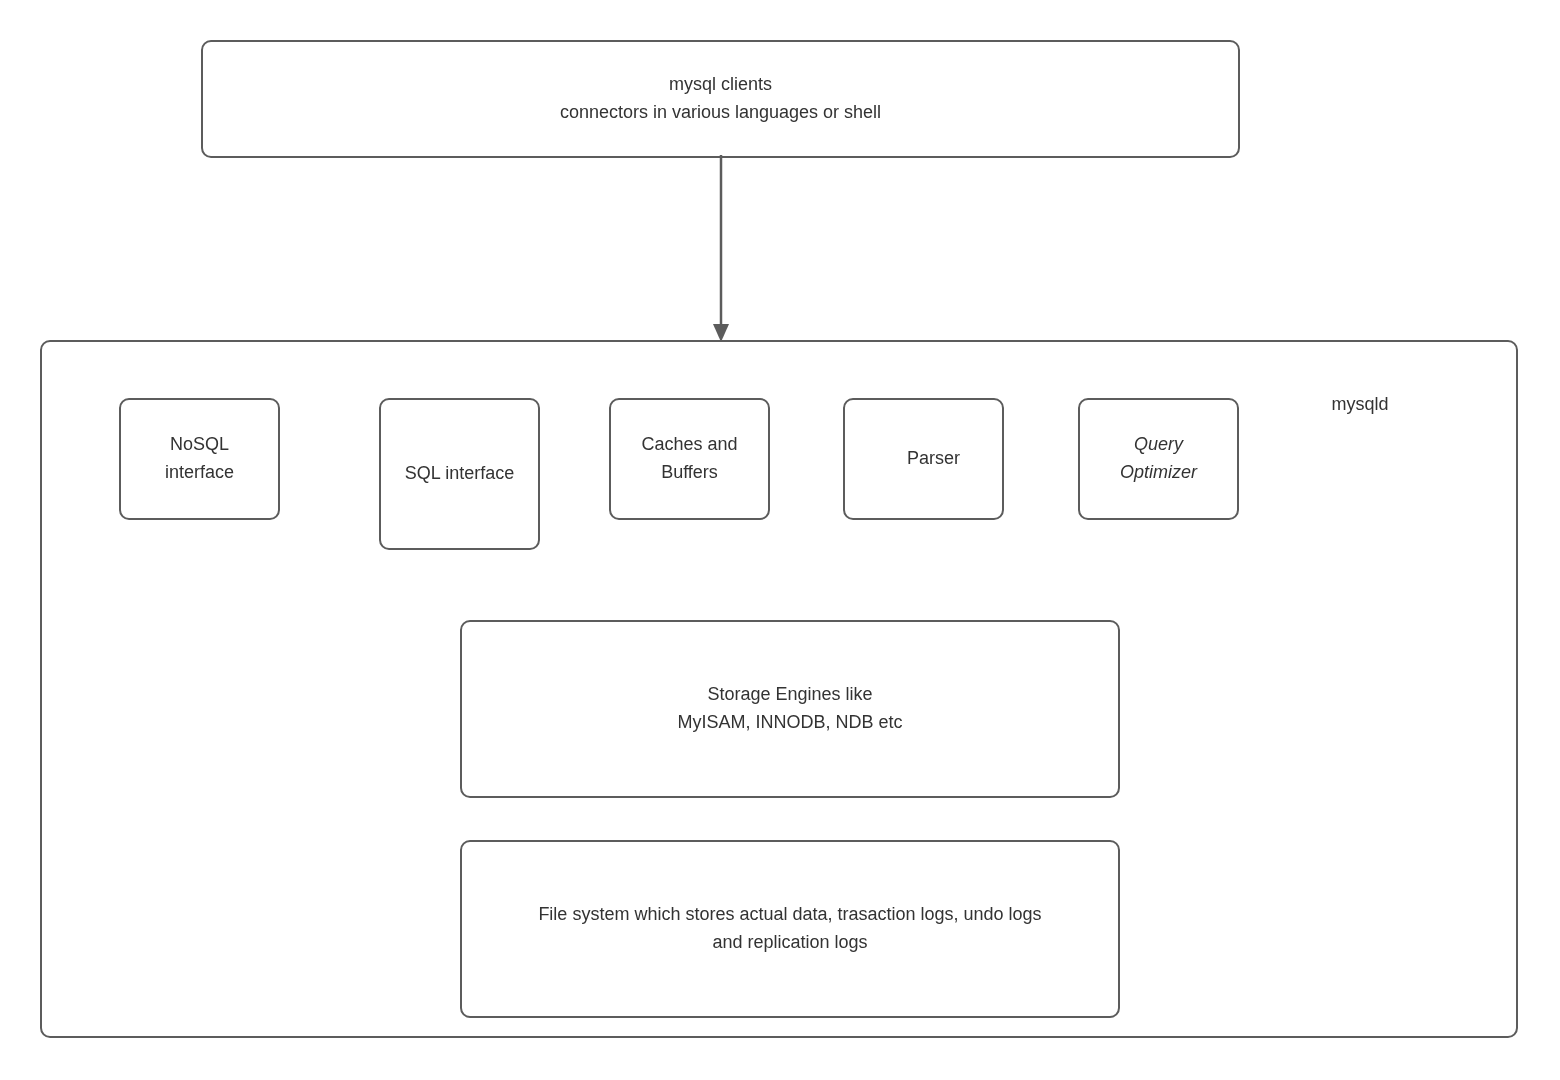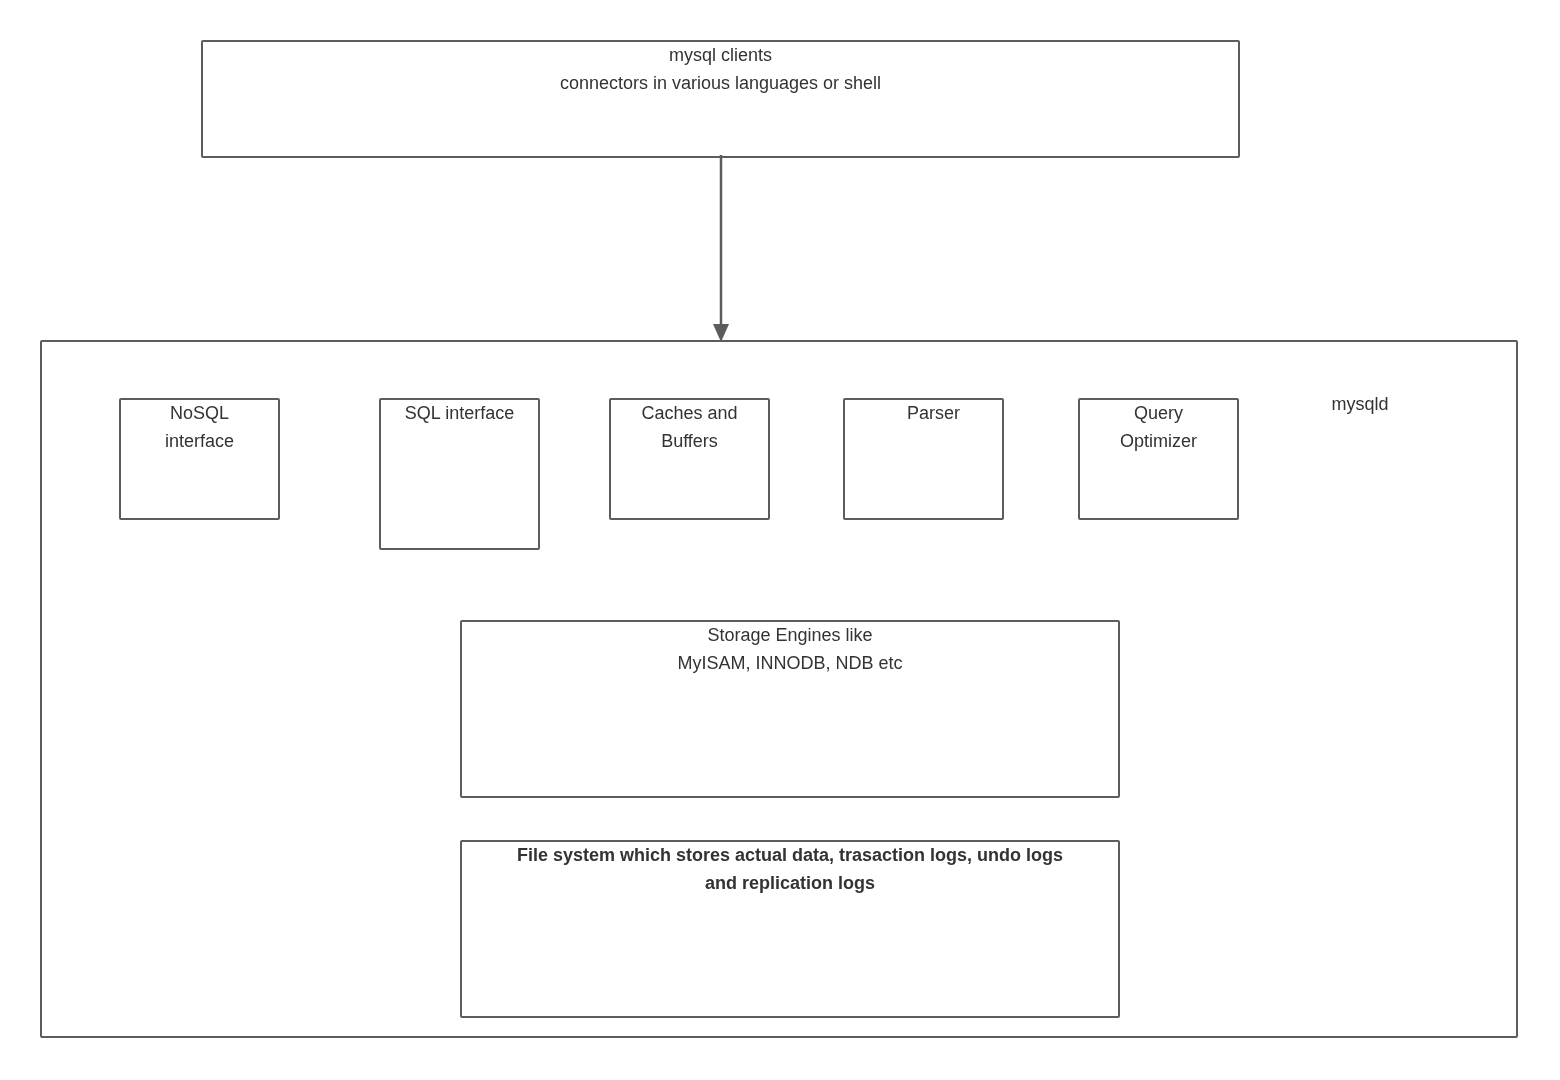--- a/index.html
+++ b/index.html
@@ -12,23 +12,24 @@
     width: 1560px;
     height: 1080px;
     background: #ffffff;
     font-family: "Liberation Sans", sans-serif;
     overflow: hidden;
   }
   .node {
     position: absolute;
     box-sizing: border-box;
     border: 2px solid #5c5c5c;
-    border-radius: 2px;
+    border-radius: 10px;
     background: #ffffff;
     display: flex;
+    align-items: center;
     justify-content: center;
     text-align: center;
     color: #333333;
     font-size: 18px;
     line-height: 1.55;
     white-space: pre-line;
   }
   .node-label {
     display: block;
     white-space: pre-line;
@@ -59,25 +60,25 @@
     font-size: 18px;
     color: #333333;
     text-align: center;
   }
 
   
   #noSQL-box   { left: 119px;  top: 398px; width: 161px; height: 122px; }
   #sql-box     { left: 379px;  top: 398px; width: 161px; height: 152px; }
   #caches-box  { left: 609px;  top: 398px; width: 161px; height: 122px; }
   #parser-box  { left: 843px;  top: 398px; width: 161px; height: 122px; padding-left: 20px; }
-  #optimizer-box { left: 1078px; top: 398px; width: 161px; height: 122px; }
+  #optimizer-box { left: 1078px; top: 398px; width: 161px; height: 122px; font-style: italic; }
 
   
   #storage-box { left: 460px; top: 620px; width: 660px; height: 178px; }
-  #filesystem-box { left: 460px; top: 840px; width: 660px; height: 178px; font-weight: bold; }
+  #filesystem-box { left: 460px; top: 840px; width: 660px; height: 178px; }
   #filesystem-box .node-label { padding: 0 14px; }
 
   
   #client-to-mysqld-arrow {
     position: absolute;
     left: 700px;
     top: 155px;
     width: 42px;
     height: 190px;
     overflow: visible;

